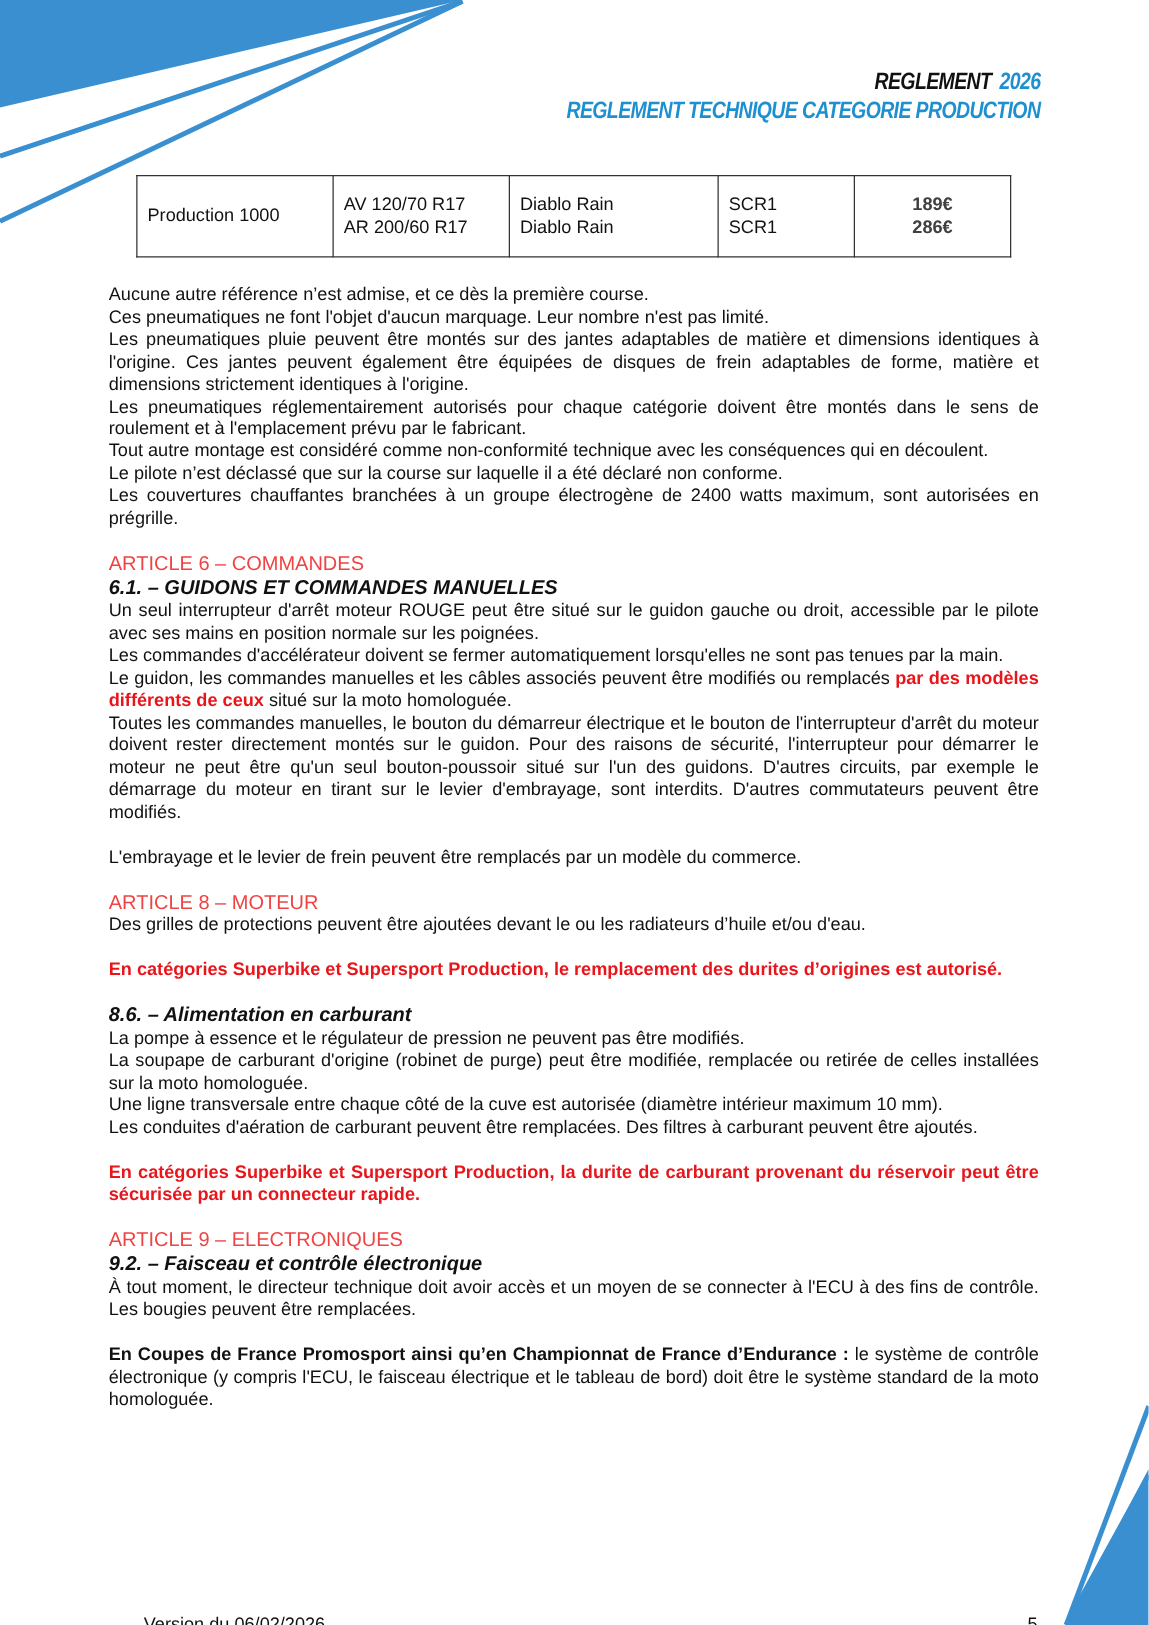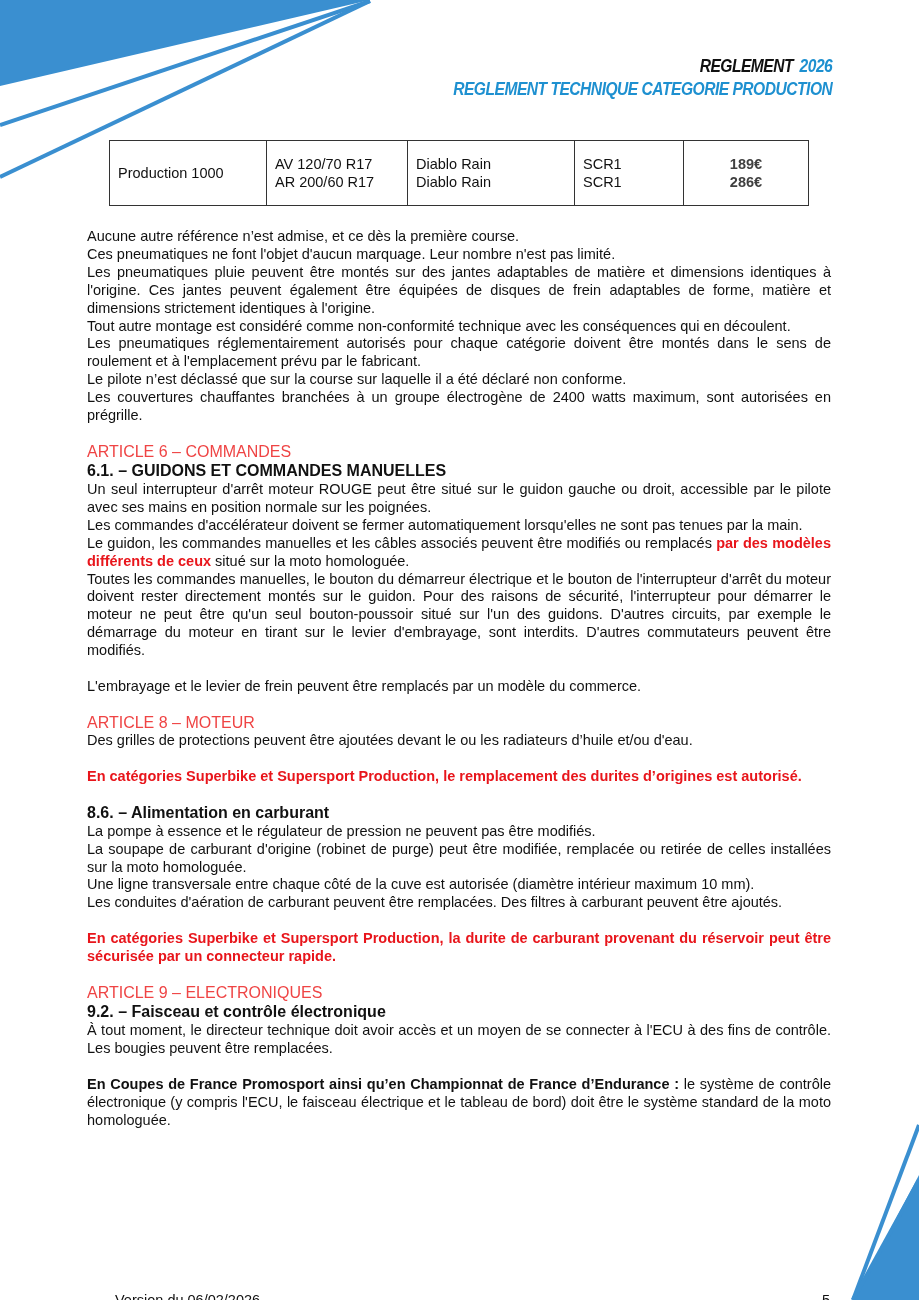--- a/index.html
+++ b/index.html
@@ -14,21 +14,21 @@
   .hdr .l1 .yr { color:#1e90d0; margin-left:8px; }
   .hdr .l2 { font-size:19px; line-height:24px; color:#1e90d0; }
   table.tyres { position:absolute; left:109px; top:140px; width:700px; border-collapse:collapse;
          font-size:14.5px; }
   table.tyres td { border:1px solid #333; padding:0 8px; height:64px; vertical-align:middle; line-height:18px; }
   table.tyres td.price { text-align:center; color:#404040; font-weight:bold; }
   .content { position:absolute; left:87px; top:228px; width:744px; font-size:14.5px; line-height:17.9px; }
   .content p { margin:0; text-align:justify; }
   .gap { height:18px; }
   .art { color:#ef4444; font-weight:normal; font-size:16px; line-height:19px; margin-top:10px; }
-  .sub { font-weight:bold; font-size:16px; line-height:20px; }
+  .sub { font-weight:bold; font-size:16px; line-height:20px;font-style:italic; }
   .red { color:#e8151b; font-weight:bold; }
   .u { }
   .b { font-weight:bold; }
   .footer { position:absolute; top:1292px; font-size:14.5px; }
 </style>
 </head>
 <body>
 
 <svg class="deco" style="left:0;top:0" width="380" height="185" viewBox="0 0 380 185">
   <polygon points="0,0 370,0 0,86" fill="#3a8fd0"></polygon>
@@ -68,22 +68,22 @@
       <div>286€</div>
     </td>
   </tr>
 </tbody>
   </table>
 
 <div class="content">
   <p>Aucune autre référence n’est admise, et ce dès la première course.</p>
   <p>Ces pneumatiques ne font l'objet d'aucun marquage. Leur nombre n'est pas limité.</p>
   <p>Les pneumatiques pluie peuvent être montés sur des jantes adaptables de matière et dimensions identiques à l'origine. Ces jantes peuvent également être équipées de disques de frein adaptables de forme, matière et dimensions strictement identiques à l'origine.</p>
+  <p>Les pneumatiques réglementairement autorisés pour chaque catégorie doivent être montés dans le sens de roulement et à l'emplacement prévu par le fabricant.</p>
   <p>Tout autre montage est considéré comme non-conformité technique avec les conséquences qui en découlent.</p>
-  <p>Les pneumatiques réglementairement autorisés pour chaque catégorie doivent être montés dans le sens de roulement et à l'emplacement prévu par le fabricant.</p>
   <p>Le pilote n’est déclassé que sur la course sur laquelle il a été déclaré non conforme.</p>
   <p>Les couvertures chauffantes branchées à un groupe électrogène de 2400 watts maximum, sont autorisées en prégrille.</p>
 
   <div class="art" style="margin-top:17px">ARTICLE 6 – COMMANDES</div>
   <div class="sub">6.1. – GUIDONS ET COMMANDES MANUELLES</div>
   <p>Un seul interrupteur d'arrêt moteur ROUGE peut être situé sur le guidon gauche ou droit, accessible par le pilote avec ses mains en position normale sur les poignées.</p>
   <p>Les commandes d'accélérateur doivent se fermer automatiquement lorsqu'elles ne sont pas tenues par la main.</p>
   <p><span>Le guidon, les commandes manuelles et les câbles associés peuvent être modifiés ou remplacés </span><span class="red">par des modèles différents de ceux</span><span> situé sur la moto homologuée.</span></p>
   <p>Toutes les commandes manuelles, le bouton du démarreur électrique et le bouton de l'interrupteur d'arrêt du moteur doivent rester directement montés sur le guidon. Pour des raisons de sécurité, l'interrupteur pour démarrer le moteur ne peut être qu'un seul bouton-poussoir situé sur l'un des guidons. D'autres circuits, par exemple le démarrage du moteur en tirant sur le levier d'embrayage, sont interdits. D'autres commutateurs peuvent être modifiés.</p>
   <div class="gap"></div>

